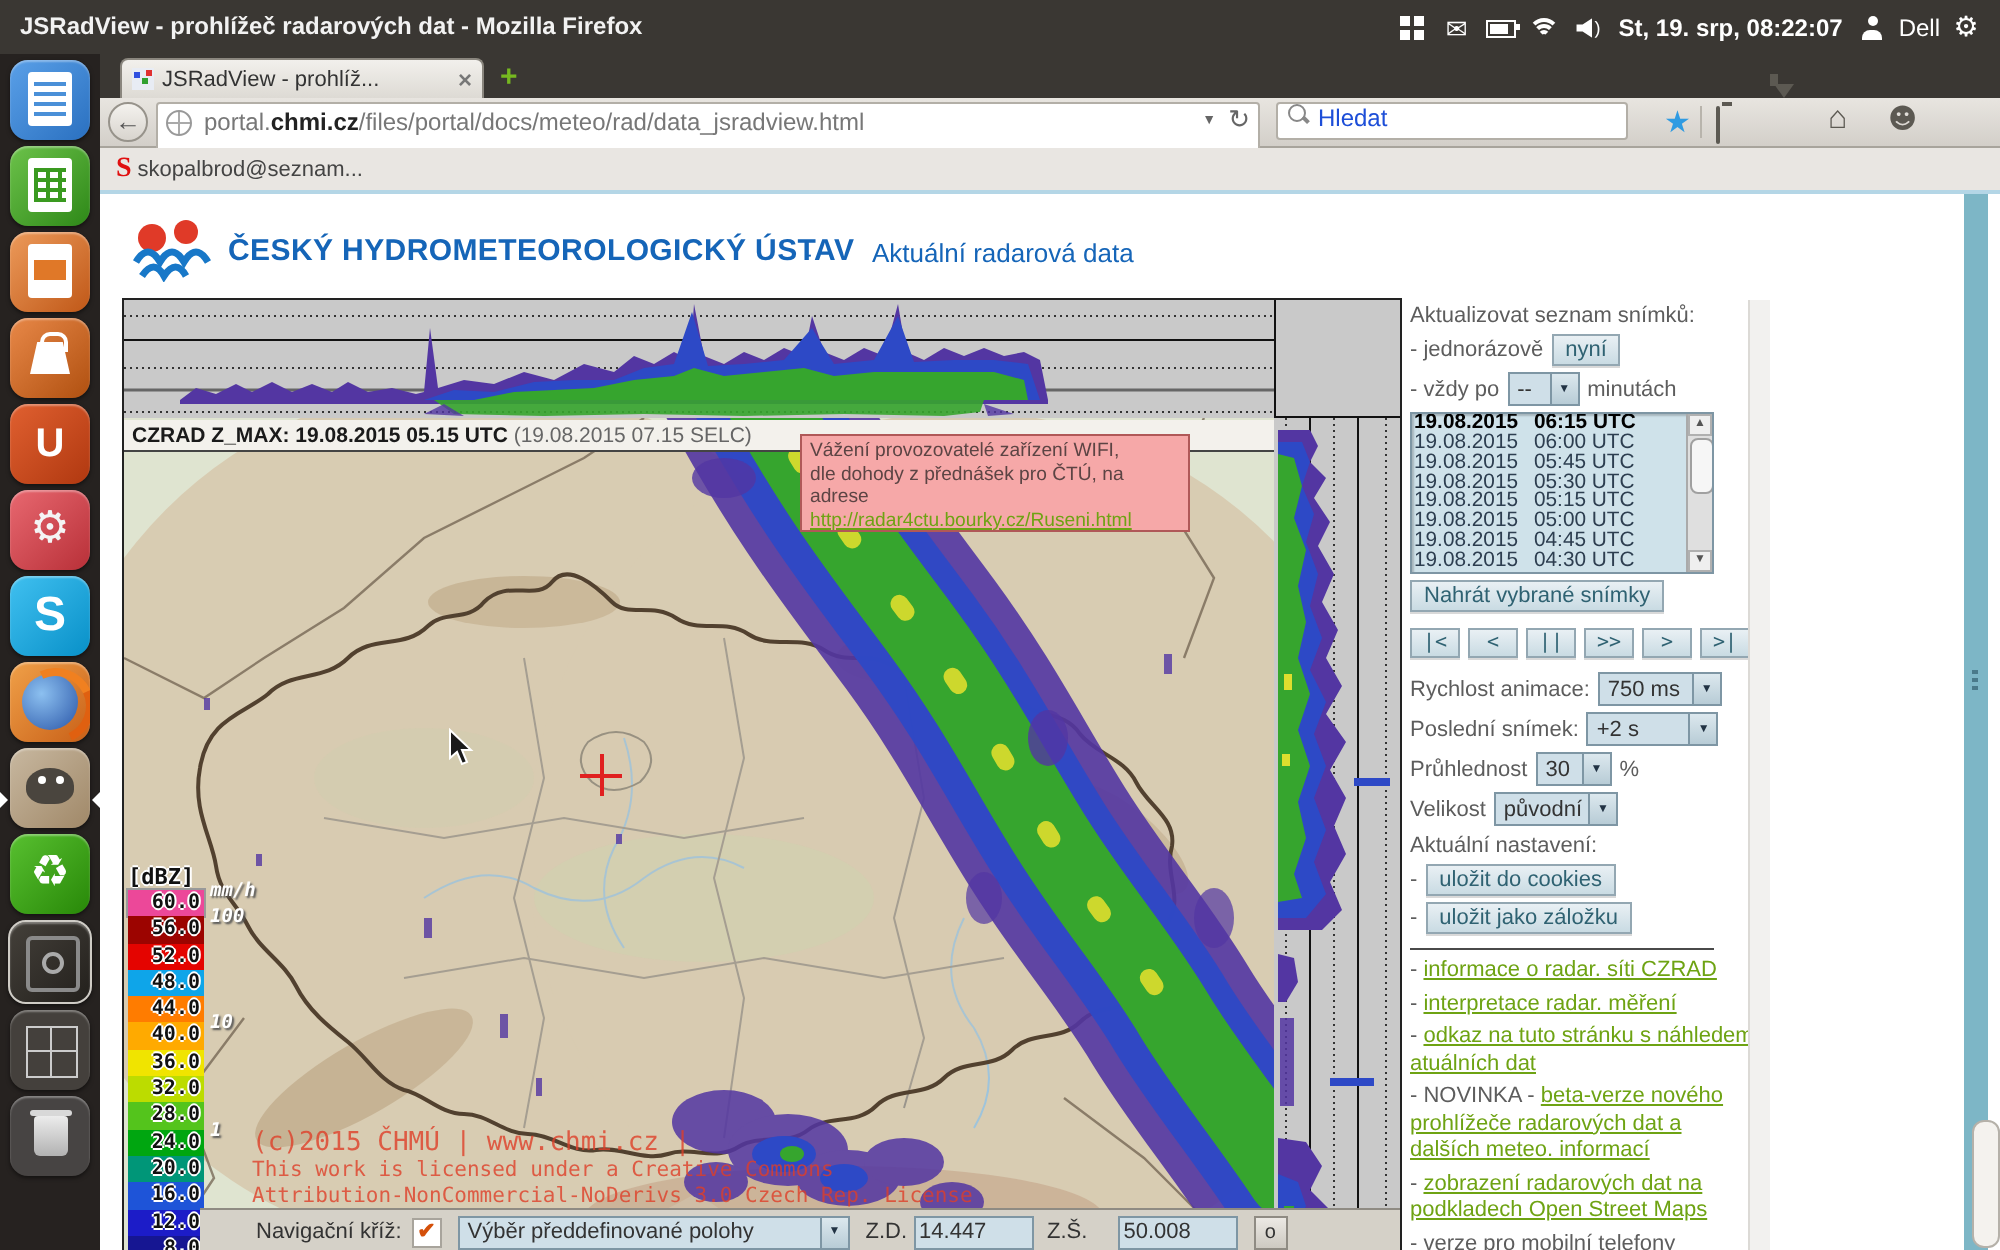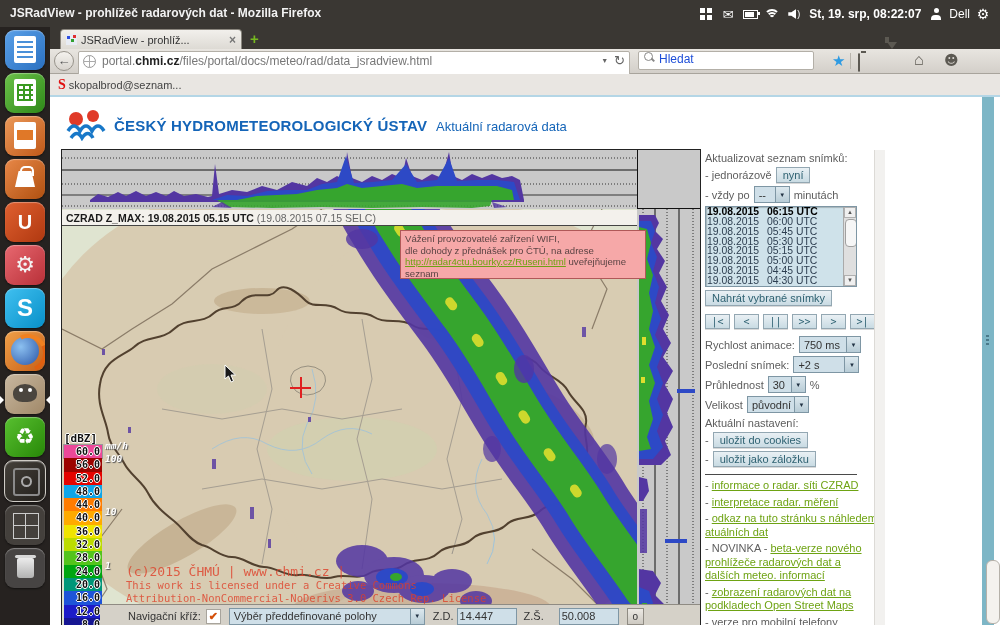--- a/index.html
+++ b/index.html
@@ -75,21 +75,21 @@
   #page{left:50px;top:95px;width:950px;height:530px;background:#fff;overflow:hidden;border-top:2px solid #b4d6e6}
   #chmilogo{left:16px;top:12px}
   #orgname{left:64px;top:20px;font-size:15px;font-weight:bold;color:#1565b8;letter-spacing:.2px}
   #hsep{left:352px;top:23px;font-size:12px;color:#1565b8}
   #subtitle{left:386px;top:22px;font-size:13px;color:#1565b8}
   
   #radar{left:12px;top:53px;width:638px;height:477px;outline:1px solid #222;overflow:hidden;background:#c9c9c9}
   #statusbar{left:0;top:60px;width:575px;height:16px;background:#f3f1ec;border-bottom:1px solid #444;
              font-size:10.5px;color:#666;line-height:16px;padding-left:4px;box-sizing:border-box;white-space:nowrap;overflow:hidden}
   #statusbar b{color:#1a1a1a}
-  #warnbox{left:338px;top:80px;width:246px;height:49px;background:#f6a8a8;border:1px solid #b05858;
+  #warnbox{left:338px;top:67px;width:195px;height:49px;background:#f6a8a8;border:1px solid #b05858;
            font-size:9.6px;line-height:11.6px;color:#5c4444;padding:2px 4px;box-sizing:border-box;overflow:hidden}
   #warnbox a{color:#6ea313;text-decoration:underline}
   
   #scale{left:2px;top:282px;width:110px;font-family:"DejaVu Sans Mono",monospace}
   #dbz{font-size:11px;font-weight:bold;color:#111;text-shadow:1px 0 #fff,-1px 0 #fff,0 1px #fff,0 -1px #fff}
   .srow{position:relative;width:38px;height:13.3px;margin-top:0}
   .srow span{position:absolute;right:2px;top:0;font-size:10px;font-weight:bold;color:#111;line-height:13px;
              text-shadow:1px 0 #fff,-1px 0 #fff,0 1px #fff,0 -1px #fff}
   .srate{position:absolute;left:41px;top:-5px;font-size:9.5px;color:#fff;font-weight:bold;
          text-shadow:1px 1px 1px #555;white-space:nowrap}

